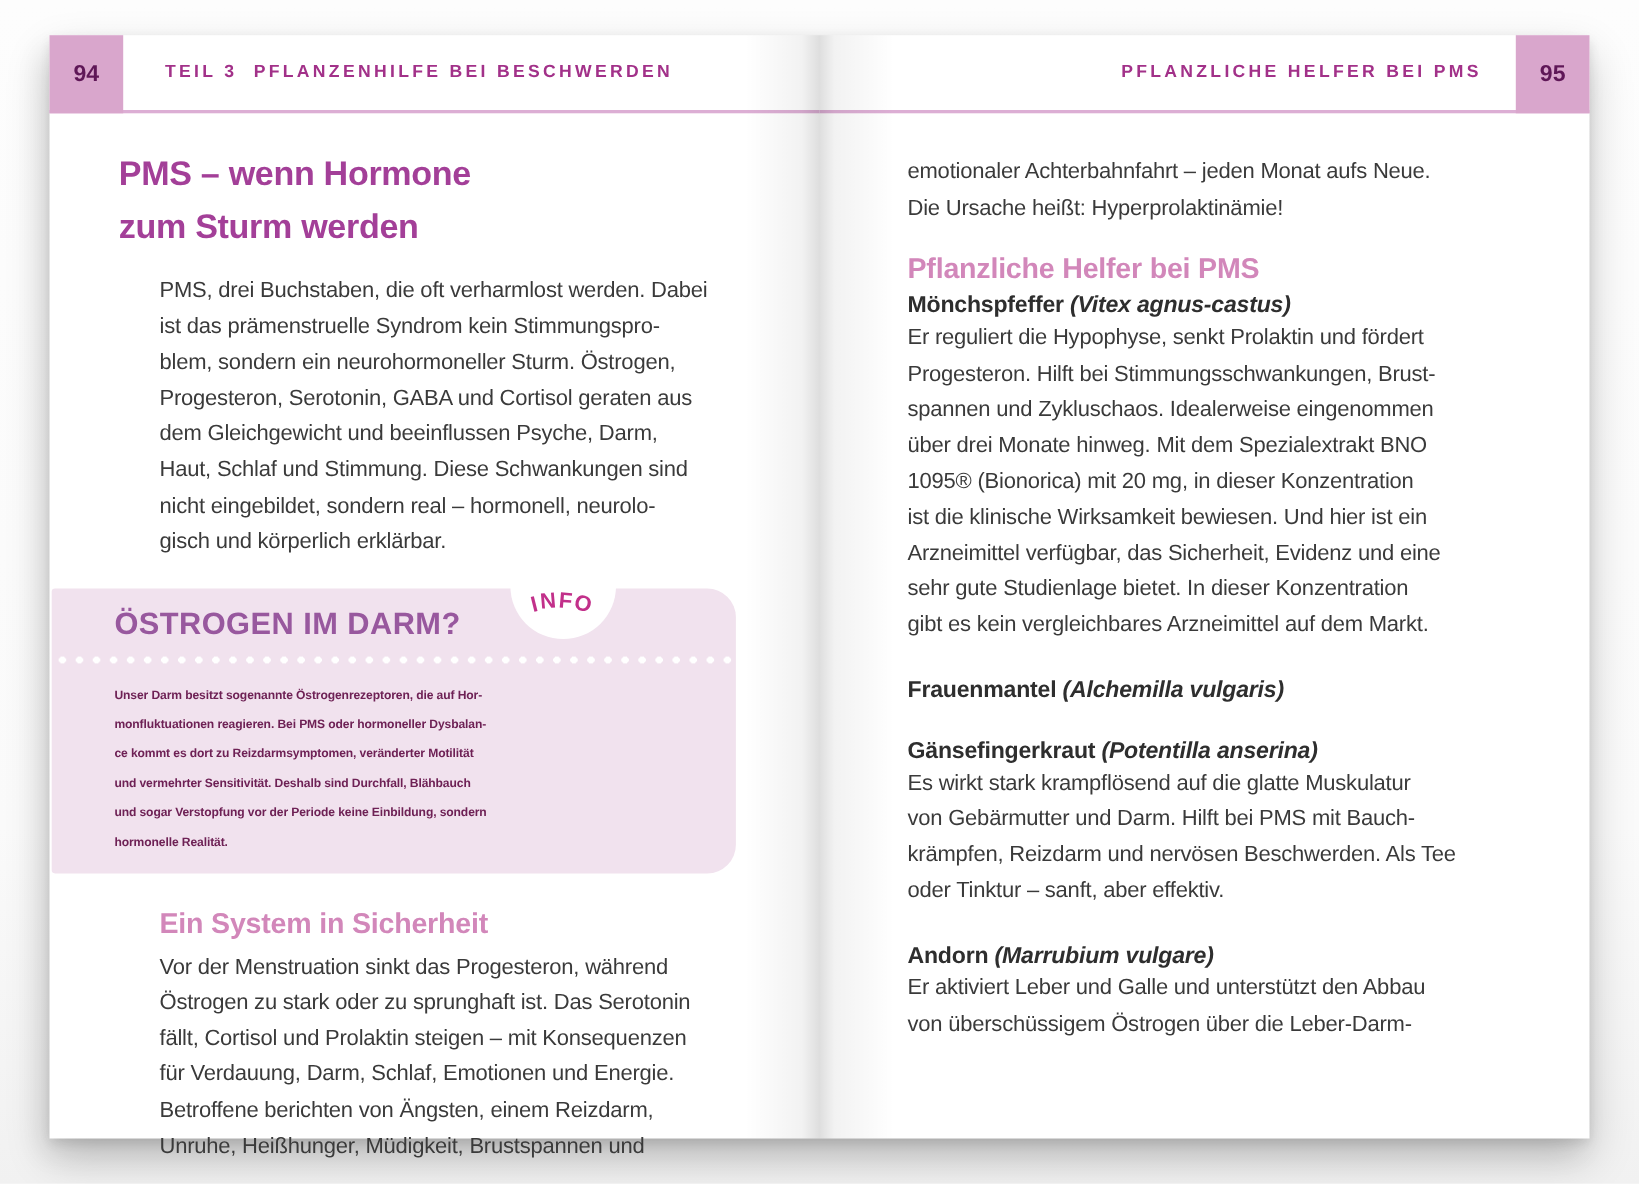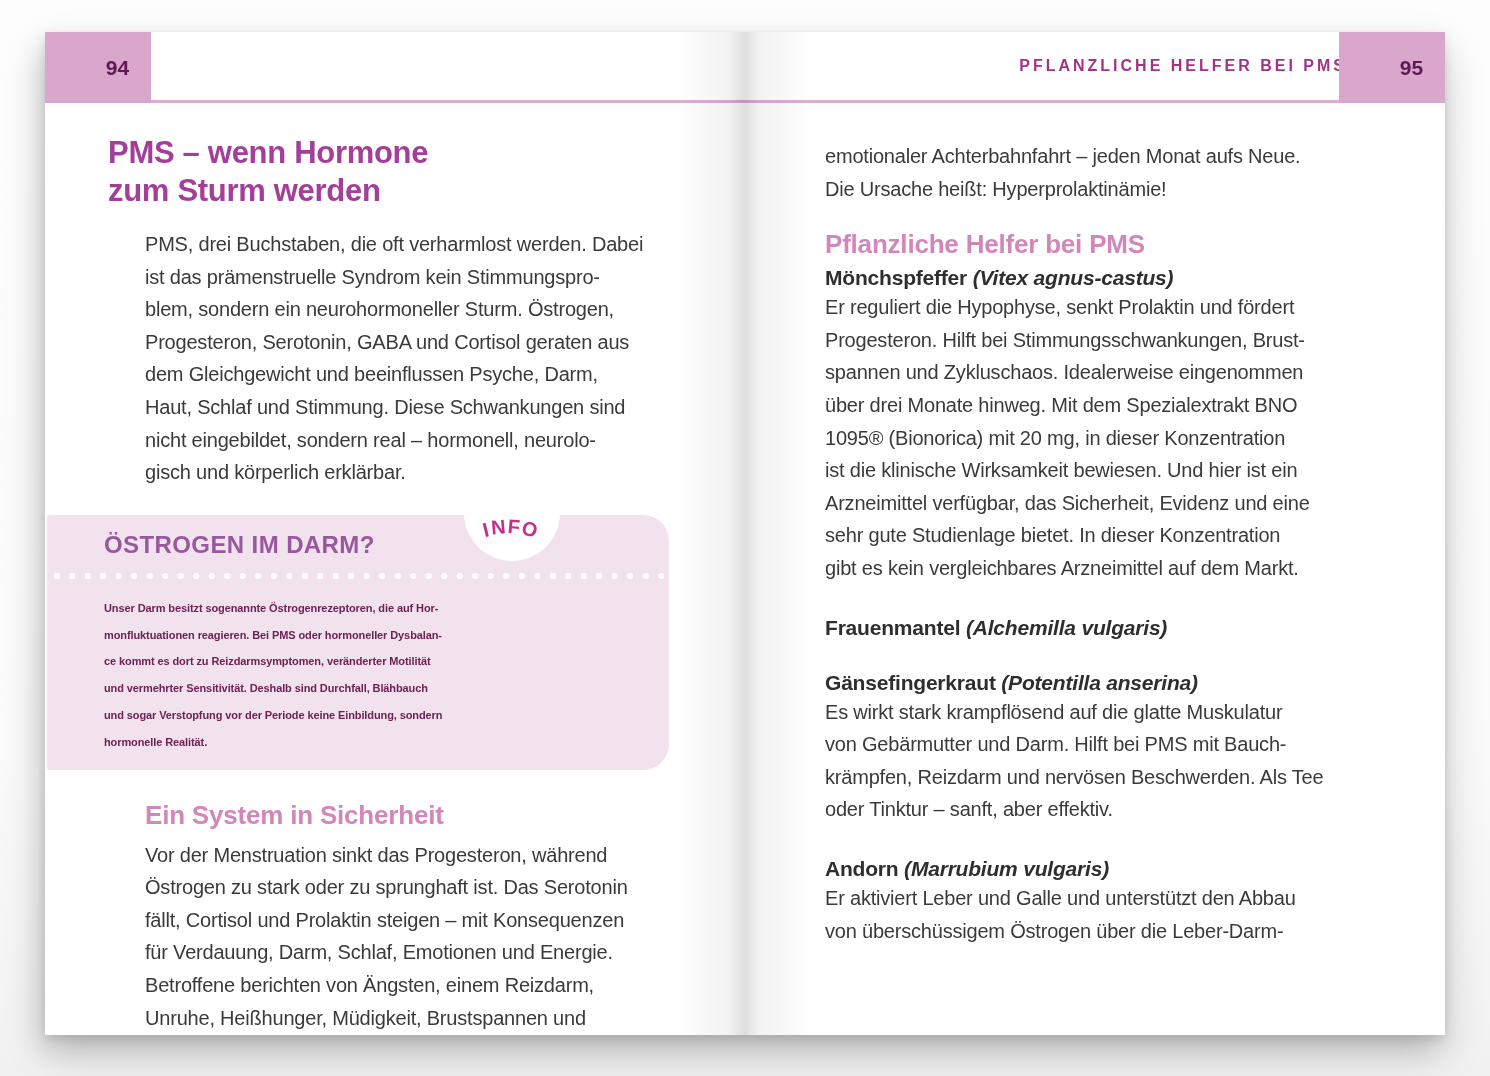--- a/index.html
+++ b/index.html
@@ -31,21 +31,20 @@
     position:relative;height:68px;
     border-bottom:3px solid #dcaed4;
     display:flex;align-items:center;
   }
   .pagenum{
     position:absolute;top:0;width:67px;height:71px;
     background:#d9a6cc;color:#5f1757;
     font-size:21px;font-weight:bold;
     display:flex;align-items:center;justify-content:center;
     z-index:2;
-    padding-left:39px;
   }
   .pagenum-left{left:0;}
   .pagenum-right{right:0;}
   .running-head{
     color:#a23189;font-size:16px;font-weight:bold;
     letter-spacing:3px;white-space:pre;
   }
   .running-head-left{margin-left:105px;}
   .header-band-right{justify-content:flex-end;}
   .running-head-right{margin-right:98px;}
@@ -55,21 +54,21 @@
     font-size:20px;line-height:32.6px;color:#3a3a3a;
     letter-spacing:-0.2px;
   }
   .section-heading{
     font-size:26px;font-weight:bold;color:#d287ba;
     letter-spacing:-0.2px;margin:0;
   }
   
   .chapter-title{
     margin:31px 0 0 63px;
-    font-size:31px;line-height:38px;font-weight:bold;
+    font-size:31px;line-height:48px;font-weight:bold;
     color:#a33f98;letter-spacing:-0.3px;
   }
   .intro{margin:18px 45px 0 100px;}
   .info-box{
     position:relative;
     margin:26px 0 0 2px;
     width:622px;box-sizing:border-box;
     background:#f1e2ee;
     border-radius:3px 26px 26px 3px;
     padding:16px 0 14px 0;
@@ -80,21 +79,21 @@
     background:#ffffff;
     display:flex;align-items:flex-end;justify-content:center;
     box-sizing:border-box;padding-bottom:24px;
   }
   .info-badge-text{
     color:#c2308a;font-size:20px;font-weight:bold;letter-spacing:3px;
   }
   .info-badge-text span{display:inline-block;}
   .info-title{
     margin-left:57px;
-    font-size:24px;font-weight:bold;color:#98589e;letter-spacing:0.4px;
+    font-size:28px;font-weight:bold;color:#98589e;letter-spacing:0.4px;
   }
   .dotted{
     height:8px;width:616px;margin:13px 0 0 2px;
     background-image:radial-gradient(circle 3.2px at 50% 50%, #ffffff 99%, rgba(255,255,255,0) 100%);
     background-size:15.5px 8px;background-repeat:repeat-x;
   }
   .info-body{
     margin:15px 28px 0 57px;
     font-size:11px;line-height:26.8px;font-weight:bold;
     color:#6e2155;letter-spacing:-0.1px;
@@ -116,20 +115,21 @@
 </style>
 </head>
 <body>
 
 <div class="stage">
   <div class="spread">
 
     <div class="page">
       <div class="header-band">
         <div class="pagenum pagenum-left">94</div>
+        <div class="running-head running-head-left">TEIL 3  PFLANZENHILFE BEI BESCHWERDEN</div>
       </div>
 
       <h1 class="chapter-title prewrap">PMS – wenn Hormone
 zum Sturm werden</h1>
 
       <div class="intro bodytext prewrap">PMS, drei Buchstaben, die oft verharmlost werden. Dabei
 ist das prämenstruelle Syndrom kein Stimmungspro-
 blem, sondern ein neurohormoneller Sturm. Östrogen,
 Progesteron, Serotonin, GABA und Cortisol geraten aus
 dem Gleichgewicht und beeinflussen Psyche, Darm,
@@ -204,21 +204,21 @@
           </div>
           <div class="herb-body bodytext prewrap">Es wirkt stark krampflösend auf die glatte Muskulatur
 von Gebärmutter und Darm. Hilft bei PMS mit Bauch-
 krämpfen, Reizdarm und nervösen Beschwerden. Als Tee
 oder Tinktur – sanft, aber effektiv.</div>
         </div>
 
         <div class="herb-entry">
           <div class="herb-head">
             <span>Andorn</span>
-            <span class="herb-latin">(Marrubium vulgaris)</span>
+            <span class="herb-latin">(Marrubium vulgare)</span>
           </div>
           <div class="herb-body bodytext prewrap">Er aktiviert Leber und Galle und unterstützt den Abbau
 von überschüssigem Östrogen über die Leber-Darm-</div>
         </div>
       </div>
     </div>
 
     <div class="spine-shadow"></div>
   </div>
 </div>

